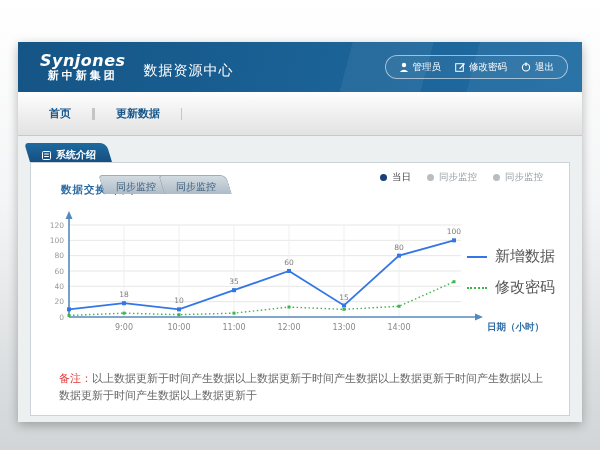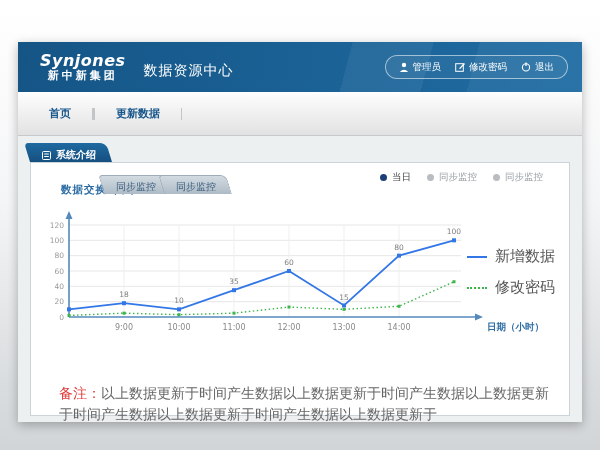--- a/index.html
+++ b/index.html
@@ -57,21 +57,21 @@
 
   .chart-wrap { position:absolute; left:18px; top:46px; }
 
   .side-legend { position:absolute; right:14px; top:84px; width:88px; }
   .sl-item { display:flex; align-items:center; gap:8px; margin-bottom:12px; cursor:pointer; }
   .sl-line { width:22px; border-top-width:2px; }
   .sl-solid { border-top-style:solid; border-top-color:#3377e6; }
   .sl-dotted { border-top-style:dotted; border-top-color:#3cb54a; }
   .sl-label { font-size:15px; color:#555; white-space:nowrap; }
 
-  .note { position:absolute; left:28px; right:20px; top:220px; font-size:14px; color:#666; line-height:1.5; }
+  .note { position:absolute; left:28px; right:20px; top:208px; font-size:11px; color:#666; line-height:1.5; }
   .note .red { color:#e03a3a; }
 
   text { font-family:"DejaVu Sans","Liberation Sans",sans-serif; }
 </style>
 </head>
 <body>
 
 <div class="window">
 
   <div class="header">

